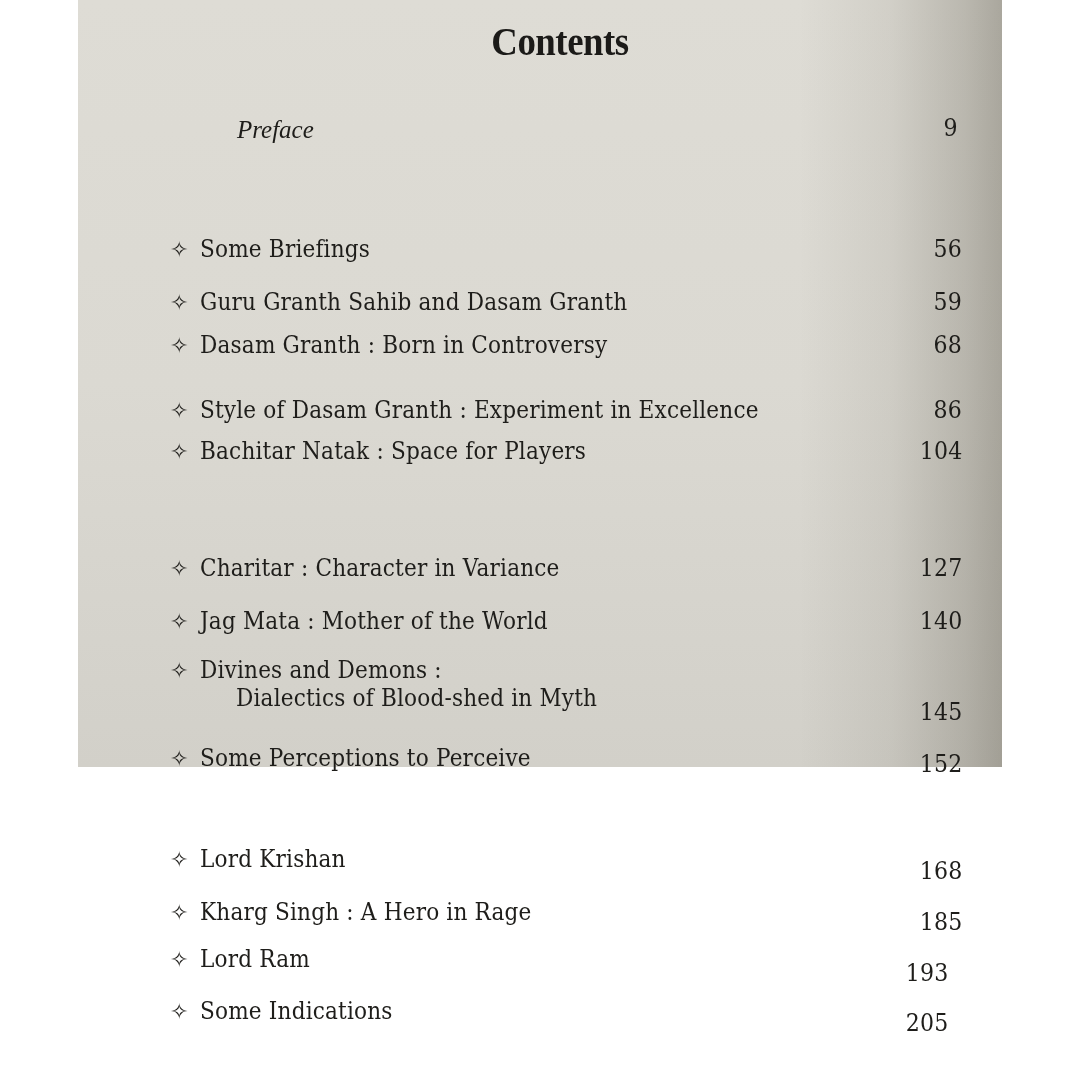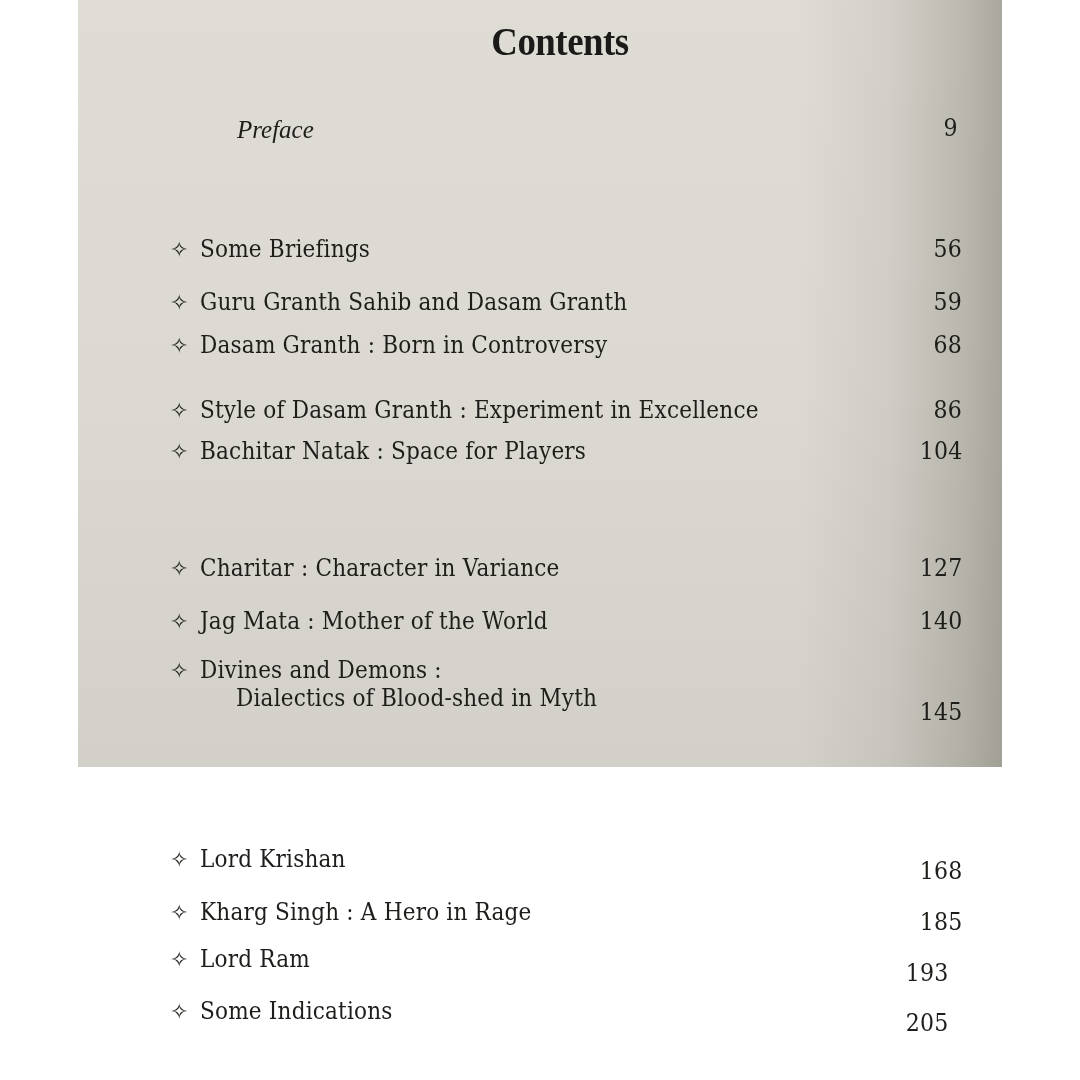--- a/index.html
+++ b/index.html
@@ -145,20 +145,24 @@
     <span class="star">✧</span><span class="text">Jag Mata : Mother of the World</span>
     <span class="page-num">140</span>
   </div>
 
   <div class="entry" style="top:656px">
     <span class="star">✧</span><span class="text">Divines and Demons :</span>
     <span class="cont"><span class="text">Dialectics of Blood-shed in Myth</span></span>
     <span class="page-num" style="top:42px">145</span>
   </div>
 
+  <div class="entry" style="top:744px">
+    <span class="star">✧</span><span class="text">Some Perceptions to Perceive</span>
+    <span class="page-num" style="top:6px">152</span>
+  </div>
 
 
   <div class="entry" style="top:845px">
     <span class="star">✧</span><span class="text">Lord Krishan</span>
     <span class="page-num" style="top:12px">168</span>
   </div>
 
   <div class="entry" style="top:898px">
     <span class="star">✧</span><span class="text">Kharg Singh : A Hero in Rage</span>
     <span class="page-num" style="top:10px">185</span>

